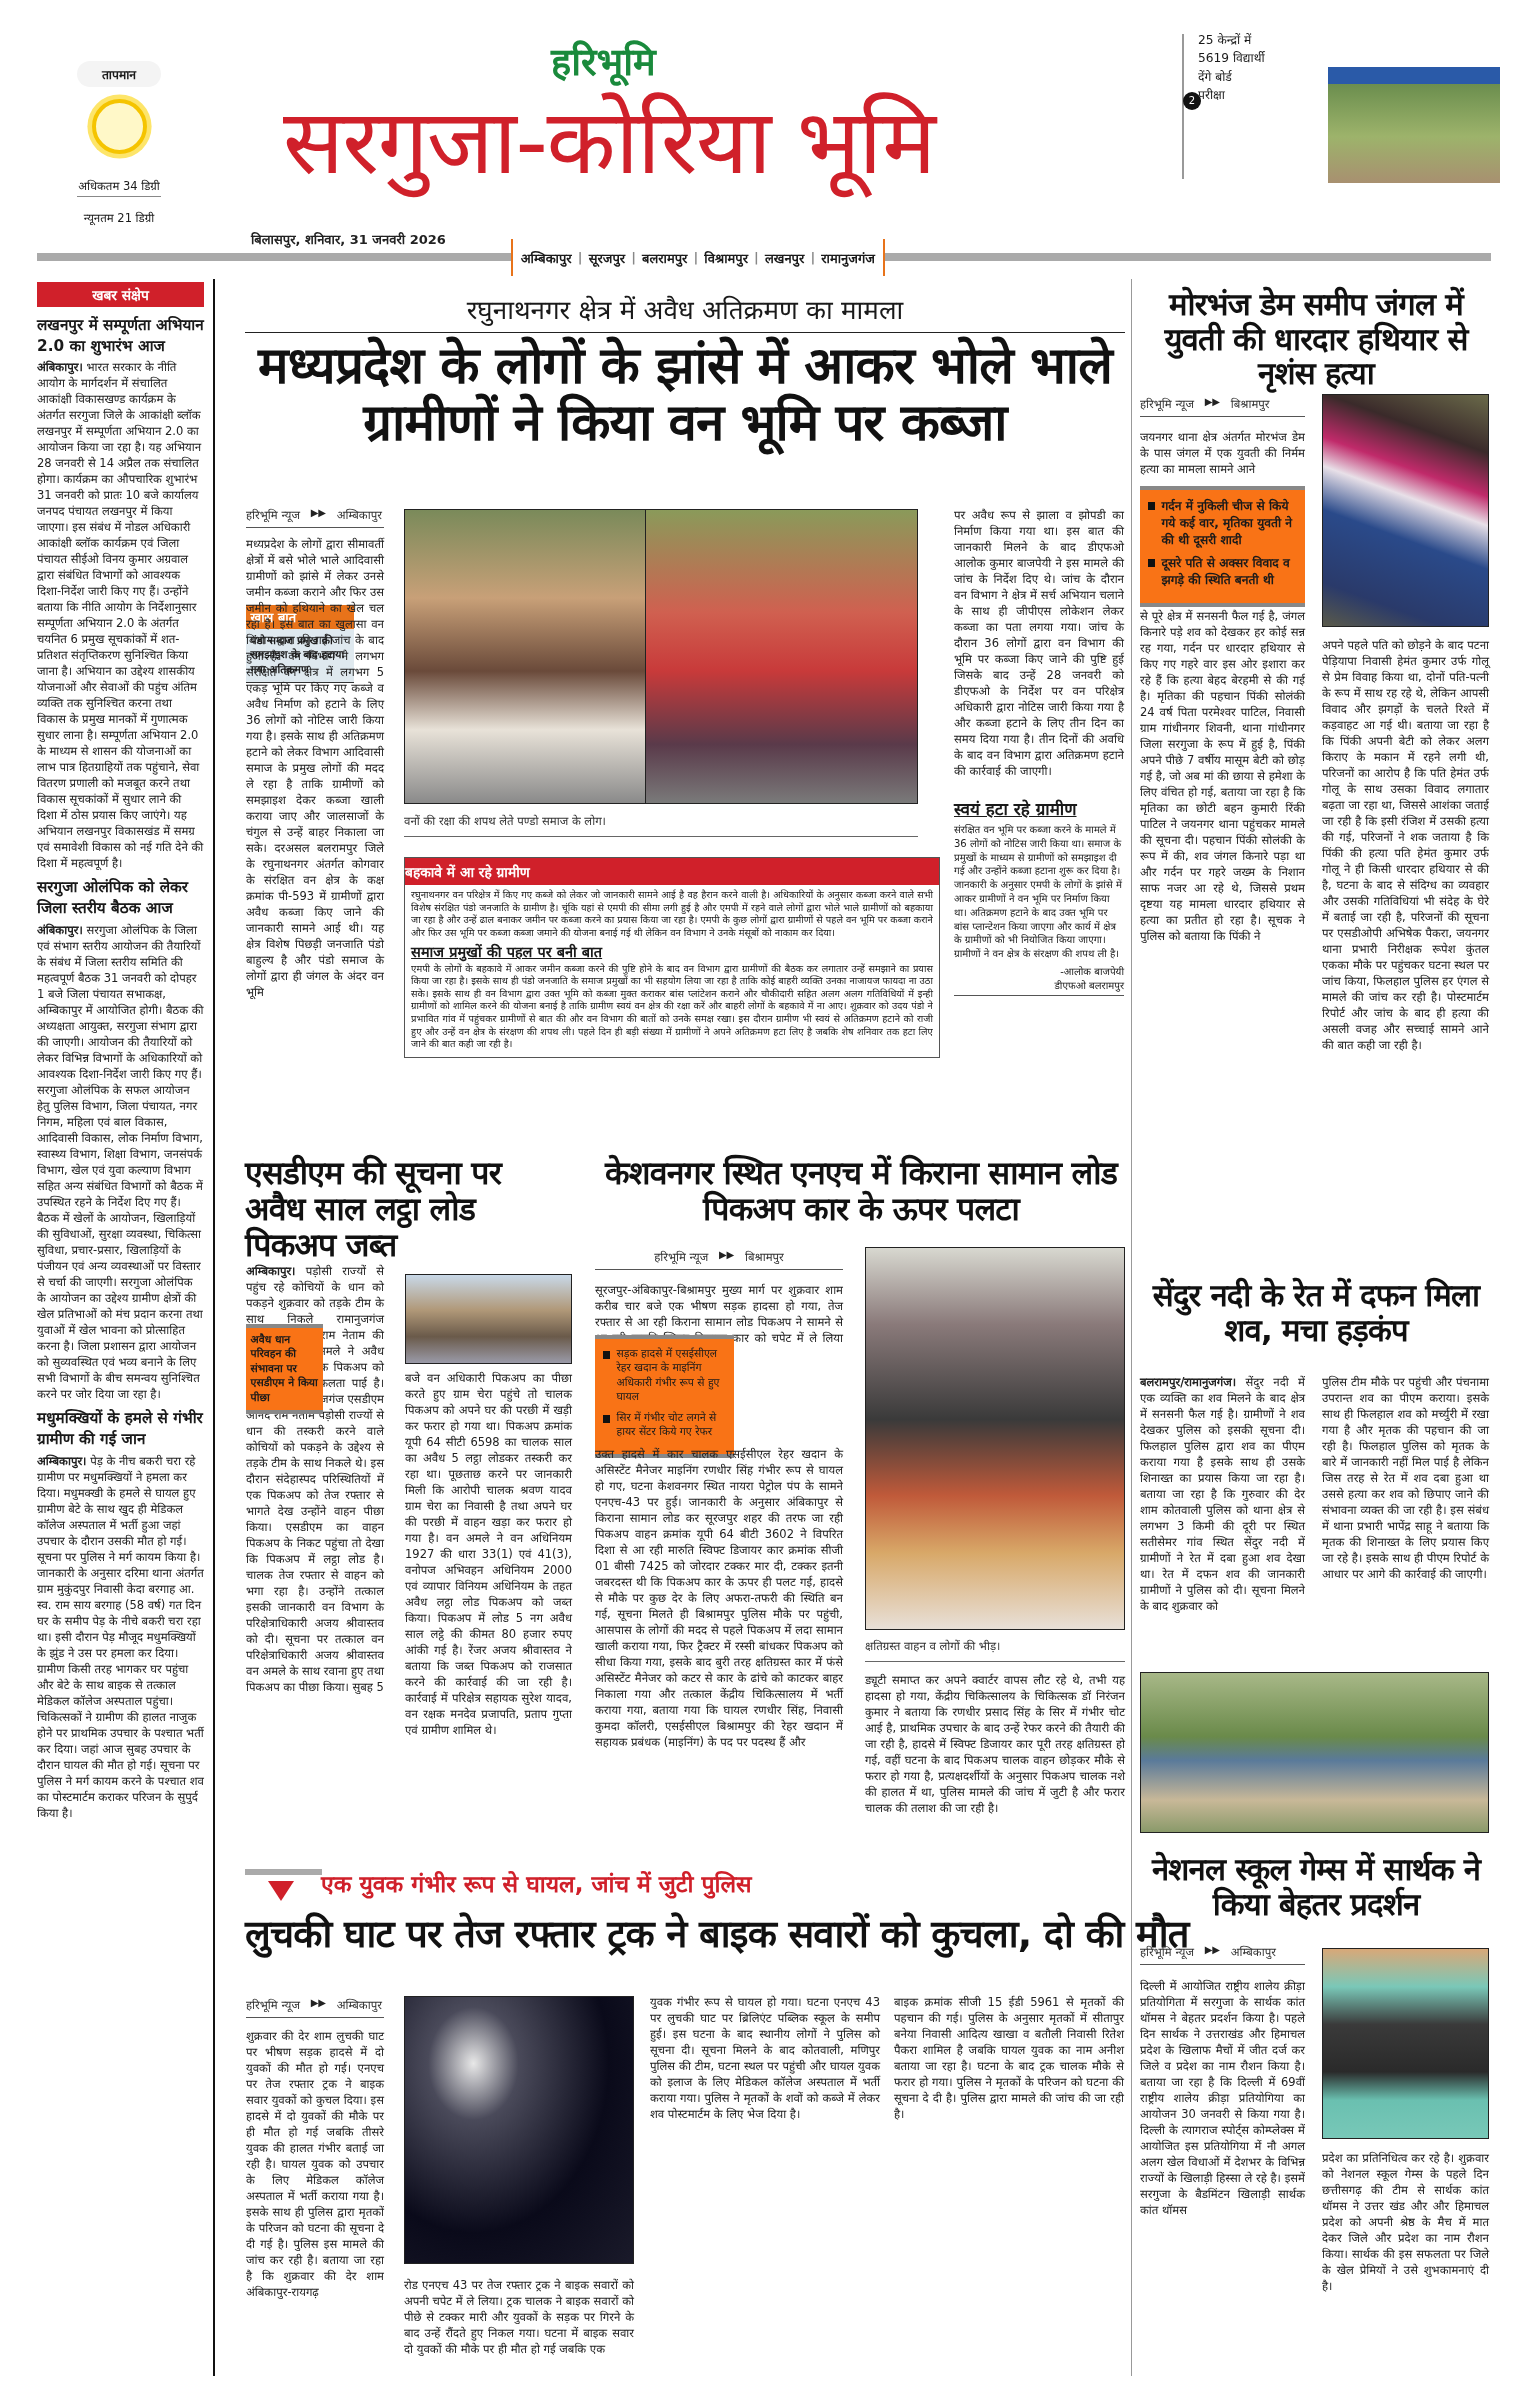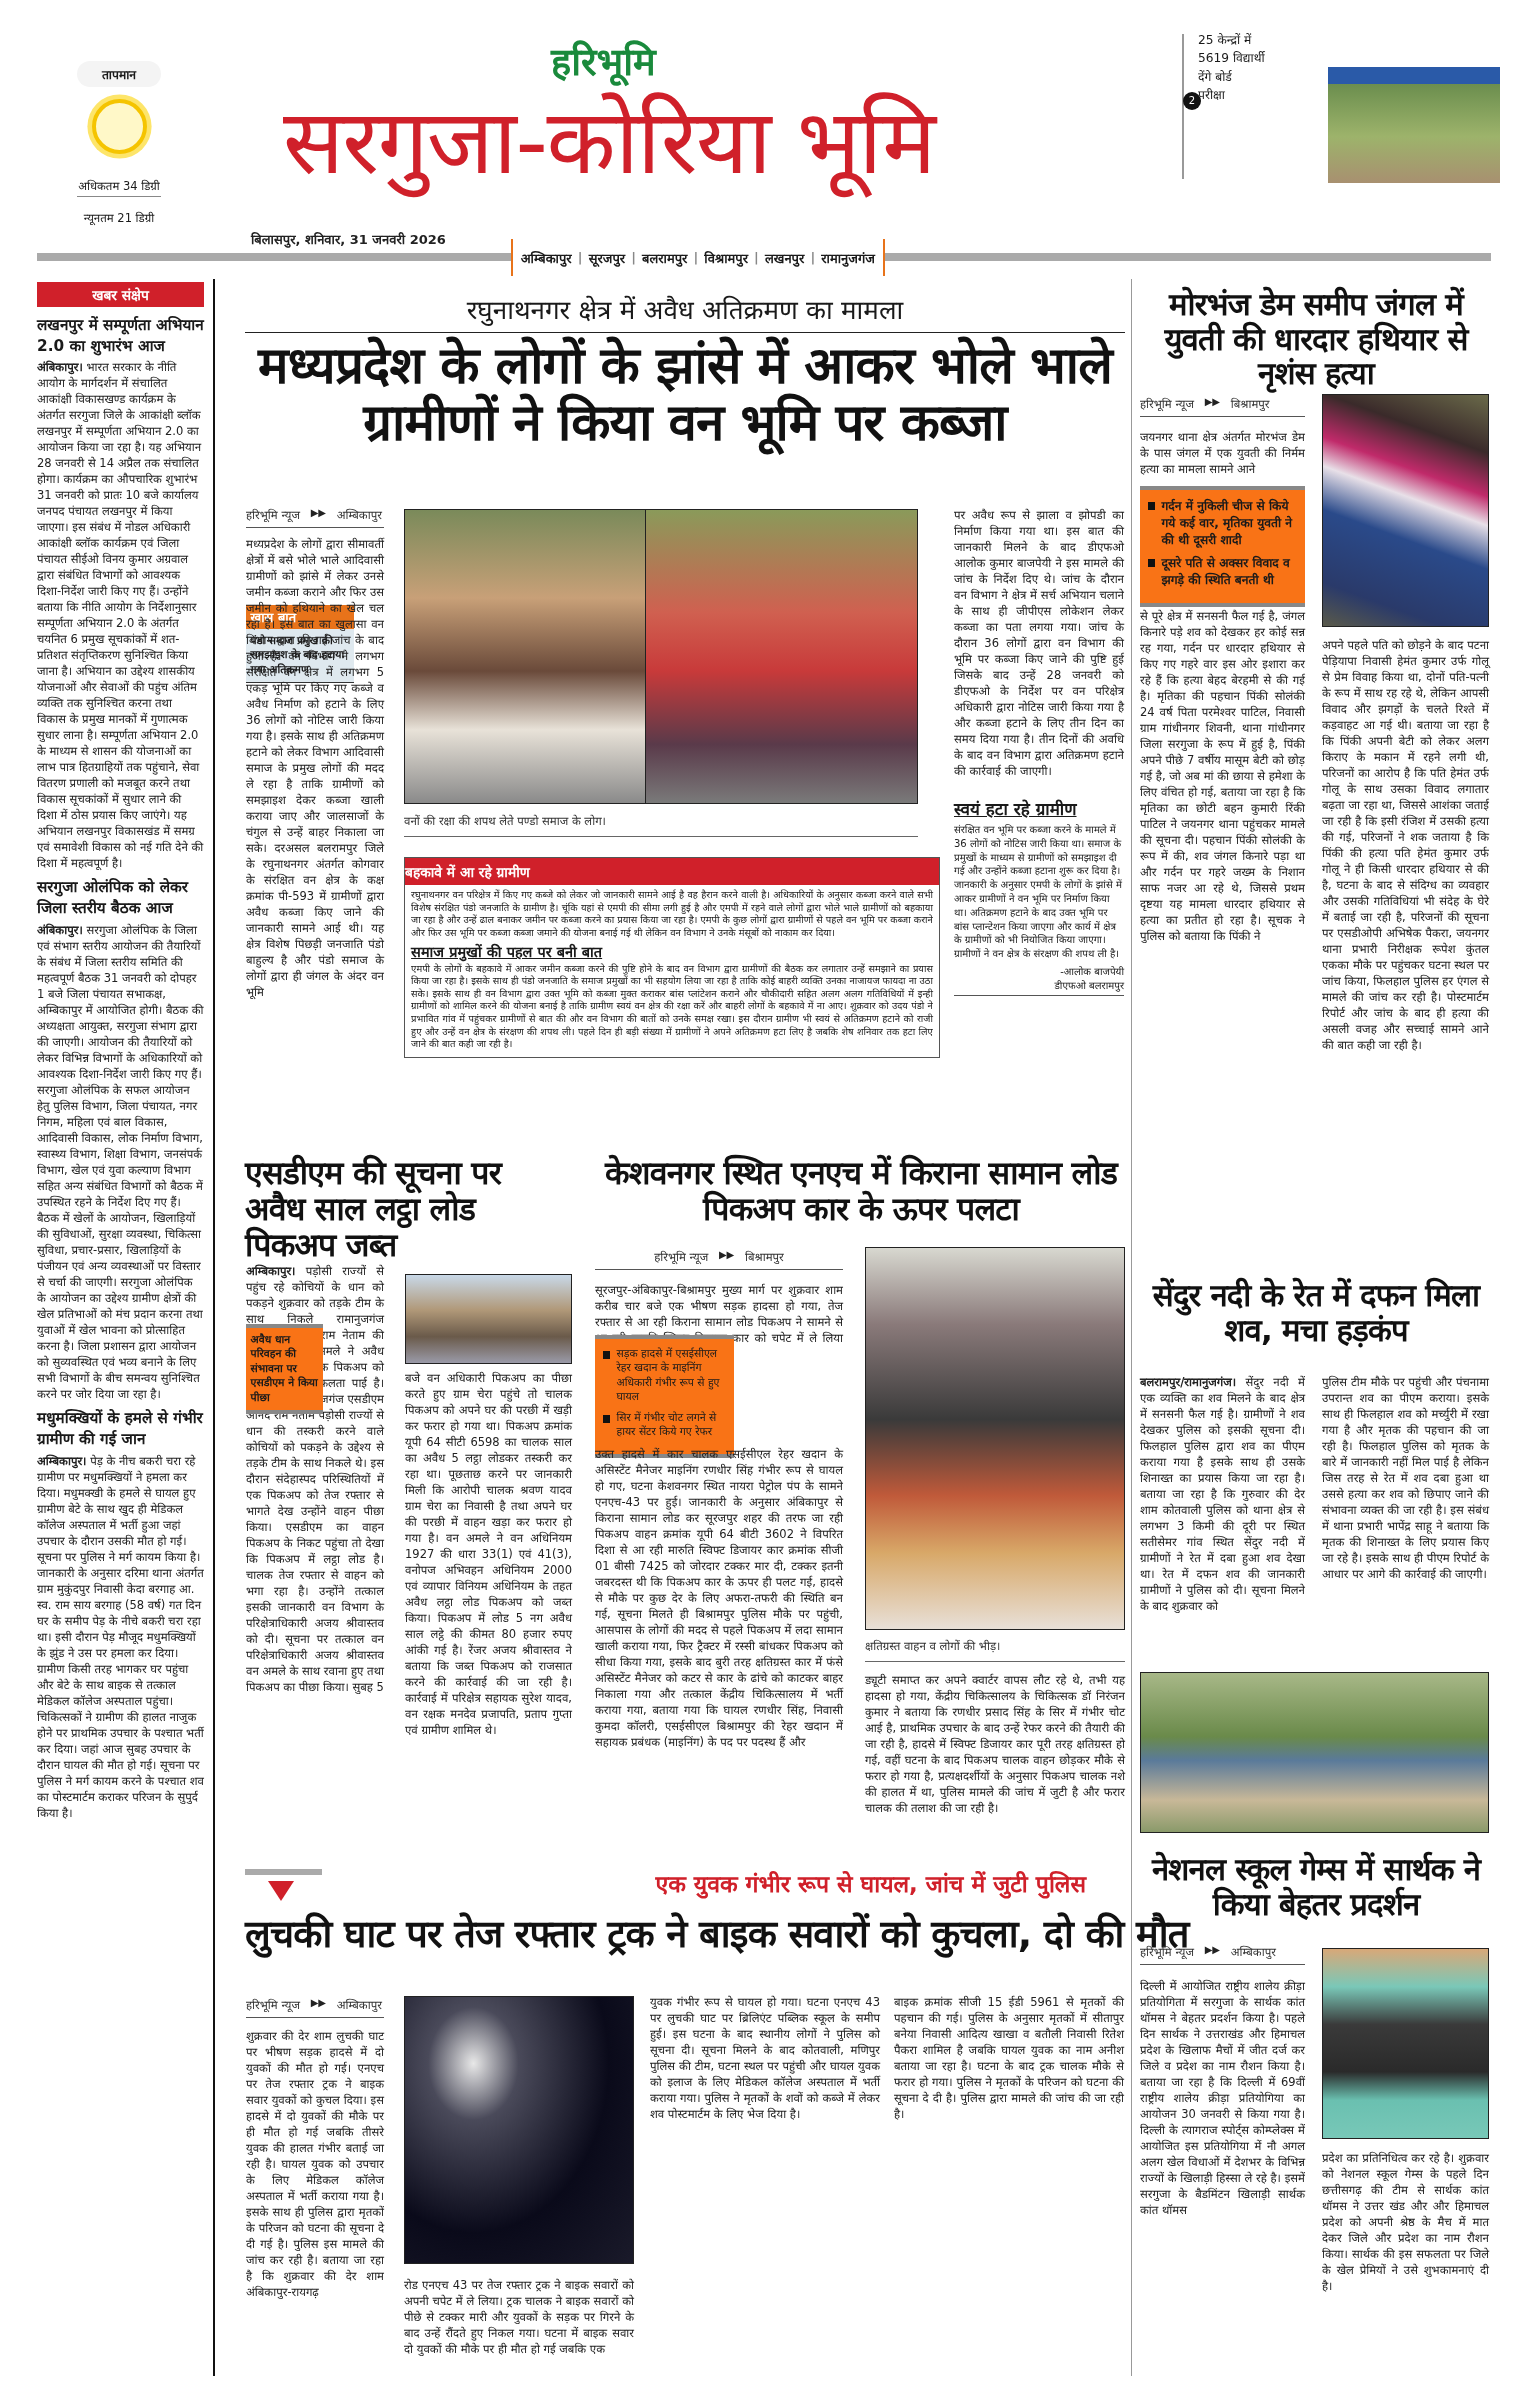--- a/index.html
+++ b/index.html
@@ -144,21 +144,21 @@
 <div class="abs caption" style="left:865px;top:1630px;width:260px">क्षतिग्रस्त वाहन व लोगों की भीड़।</div>
 <p class="abs body sm" style="left:865px;top:1672px;width:260px">ड्यूटी समाप्त कर अपने क्वार्टर वापस लौट रहे थे, तभी यह हादसा हो गया, केंद्रीय चिकित्सालय के चिकित्सक डॉ निरंजन कुमार ने बताया कि रणधीर प्रसाद सिंह के सिर में गंभीर चोट आई है, प्राथमिक उपचार के बाद उन्हें रेफर करने की तैयारी की जा रही है, हादसे में स्विफ्ट डिजायर कार पूरी तरह क्षतिग्रस्त हो गई, वहीं घटना के बाद पिकअप चालक वाहन छोड़कर मौके से फरार हो गया है, प्रत्यक्षदर्शीयों के अनुसार पिकअप चालक नशे की हालत में था, पुलिस मामले की जांच में जुटी है और फरार चालक की तलाश की जा रही है।</p>
 
 <h2 class="abs head-xl" style="left:1140px;top:1278px;width:352px;font-size:31px;text-align:center">सेंदुर नदी के रेत में दफन मिला शव, मचा हड़कंप</h2>
 <p class="abs body sm" style="left:1140px;top:1374px;width:165px"><b>बलरामपुर/रामानुजगंज।</b> <span>सेंदुर नदी में एक व्यक्ति का शव मिलने के बाद क्षेत्र में सनसनी फैल गई है। ग्रामीणों ने शव देखकर पुलिस को इसकी सूचना दी। फिलहाल पुलिस द्वारा शव का पीएम कराया गया है इसके साथ ही उसके शिनाख्त का प्रयास किया जा रहा है। बताया जा रहा है कि गुरुवार की देर शाम कोतवाली पुलिस को थाना क्षेत्र से लगभग 3 किमी की दूरी पर स्थित सतीसेमर गांव स्थित सेंदुर नदी में ग्रामीणों ने रेत में दबा हुआ शव देखा था। रेत में दफन शव की जानकारी ग्रामीणों ने पुलिस को दी। सूचना मिलने के बाद शुक्रवार को</span></p>
 <p class="abs body sm" style="left:1322px;top:1374px;width:167px">पुलिस टीम मौके पर पहुंची और पंचनामा उपरान्त शव का पीएम कराया। इसके साथ ही फिलहाल शव को मर्च्युरी में रखा गया है और मृतक की पहचान की जा रही है। फिलहाल पुलिस को मृतक के बारे में जानकारी नहीं मिल पाई है लेकिन जिस तरह से रेत में शव दबा हुआ था उससे हत्या कर शव को छिपाए जाने की संभावना व्यक्त की जा रही है। इस संबंध में थाना प्रभारी भापेंद्र साहू ने बताया कि मृतक की शिनाख्त के लिए प्रयास किए जा रहे है। इसके साथ ही पीएम रिपोर्ट के आधार पर आगे की कार्रवाई की जाएगी।</p>
 <div class="abs photo" style="left:1140px;top:1672px;width:349px;height:161px;background:linear-gradient(180deg,#a8b888 0%,#6a8a4a 40%,#5a7a9a 55%,#c8b898 80%,#8a9a6a 100%)"></div>
 
 <div class="abs" style="left:245px;top:1869px;width:77px;height:6.1px;background:#aaa"></div>
 <div class="abs" style="left:268px;top:1881px;width:0;height:0;border-left:13.8px solid transparent;border-right:13.8px solid transparent;border-top:20px solid #d0202a"></div>
-<div class="abs" style="left:321px;top:1867px;width:765px;font-size:23px;color:#d0202a;font-weight:bold;text-align:right">एक युवक गंभीर रूप से घायल, जांच में जुटी पुलिस</div>
+<div class="abs" style="left:321px;top:1867px;width:765px;font-size:23px;color:#d0202a;font-weight:bold;text-align:left">एक युवक गंभीर रूप से घायल, जांच में जुटी पुलिस</div>
 <h2 class="abs head-xl" style="left:245px;top:1913px;width:880px;font-size:38px;text-align:center;white-space:nowrap">लुचकी घाट पर तेज रफ्तार ट्रक ने बाइक सवारों को कुचला, दो की मौत</h2>
 <div class="abs byline" style="left:246px;top:1997px;width:138px">
   <span>हरिभूमि न्यूज</span>
     <span class="arrow">▶▶</span>
     <span>अम्बिकापुर</span>
 </div>
 <p class="abs body sm" style="left:246px;top:2028px;width:138px">शुक्रवार की देर शाम लुचकी घाट पर भीषण सड़क हादसे में दो युवकों की मौत हो गई। एनएच पर तेज रफ्तार ट्रक ने बाइक सवार युवकों को कुचल दिया। इस हादसे में दो युवकों की मौके पर ही मौत हो गई जबकि तीसरे युवक की हालत गंभीर बताई जा रही है। घायल युवक को उपचार के लिए मेडिकल कॉलेज अस्पताल में भर्ती कराया गया है। इसके साथ ही पुलिस द्वारा मृतकों के परिजन को घटना की सूचना दे दी गई है। पुलिस इस मामले की जांच कर रही है। बताया जा रहा है कि शुक्रवार की देर शाम अंबिकापुर-रायगढ़</p>
 <div class="abs photo" style="left:404px;top:1996px;width:230px;height:268px;background:radial-gradient(ellipse at 30% 25%,#e8e8e8 0%,#4a4a5a 20%,#0a0a1a 60%,#1a1a2a 100%)"></div>
 <p class="abs body sm" style="left:404px;top:2277px;width:230px">रोड एनएच 43 पर तेज रफ्तार ट्रक ने बाइक सवारों को अपनी चपेट में ले लिया। ट्रक चालक ने बाइक सवारों को पीछे से टक्कर मारी और युवकों के सड़क पर गिरने के बाद उन्हें रौंदते हुए निकल गया। घटना में बाइक सवार दो युवकों की मौके पर ही मौत हो गई जबकि एक</p>
 <p class="abs body sm" style="left:650px;top:1994px;width:230px">युवक गंभीर रूप से घायल हो गया। घटना एनएच 43 पर लुचकी घाट पर ब्रिलिएंट पब्लिक स्कूल के समीप हुई। इस घटना के बाद स्थानीय लोगों ने पुलिस को सूचना दी। सूचना मिलने के बाद कोतवाली, मणिपुर पुलिस की टीम, घटना स्थल पर पहुंची और घायल युवक को इलाज के लिए मेडिकल कॉलेज अस्पताल में भर्ती कराया गया। पुलिस ने मृतकों के शवों को कब्जे में लेकर शव पोस्टमार्टम के लिए भेज दिया है।</p>

